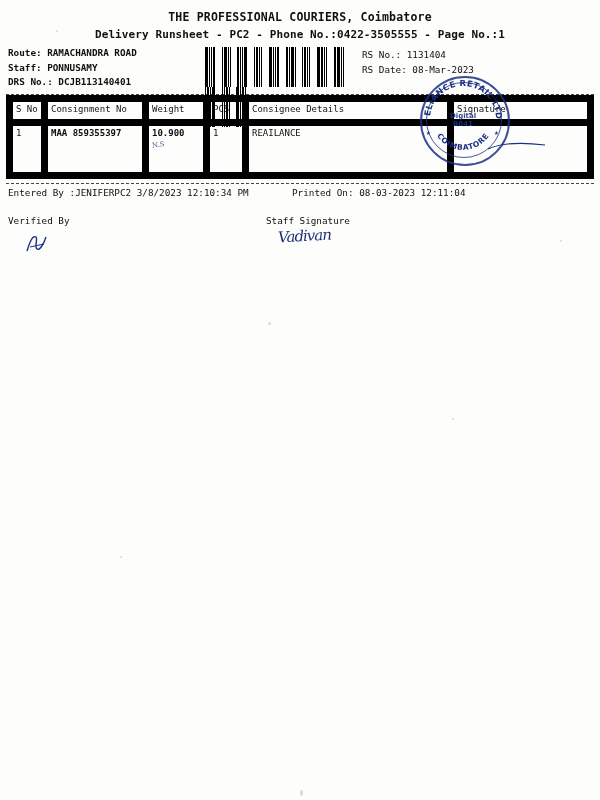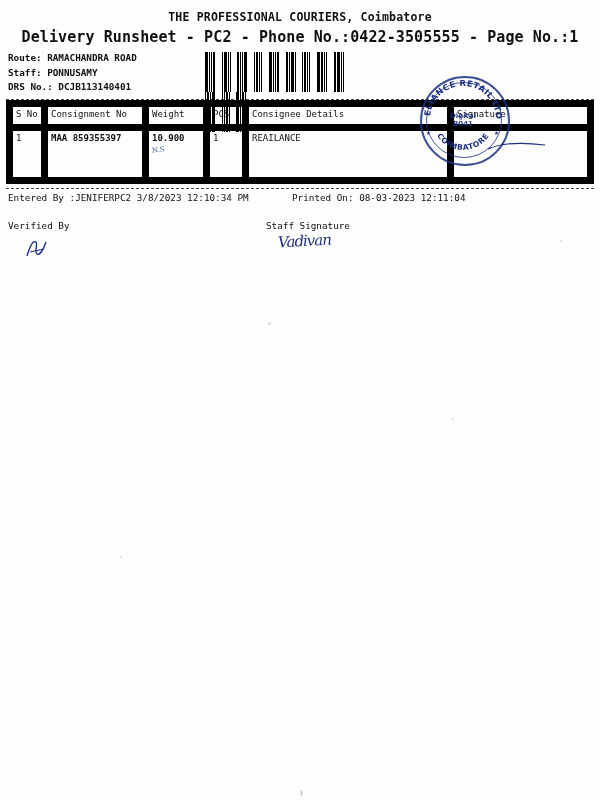--- a/index.html
+++ b/index.html
@@ -39,21 +39,21 @@
     text-align: center;
     font-family: "DejaVu Sans Mono", monospace;
     font-weight: bold;
     font-size: 11.5px;
     letter-spacing: .2px;
     margin-top: 2px;
   }
   .subtitle {
     text-align: center;
     font-weight: bold;
-    font-size: 15px;
+    font-size: 11px;
     margin-top: 4px;
     letter-spacing: .1px;
   }
   .meta-block {
     position: relative;
     margin-top: 5px;
     height: 46px;
     font-size: 9.5px;
   }
   .meta-left {
@@ -254,20 +254,24 @@
         <span style="width:3px"></span><span style="width:1px"></span><span style="width:1px"></span><span style="width:2px"></span>
         <span style="width:2px"></span><span style="width:1px"></span><span style="width:3px"></span><span style="width:1px"></span>
         <span style="width:1px"></span><span style="width:2px"></span><span style="width:1px"></span><span style="width:1px"></span>
         <span style="width:3px"></span><span style="width:2px"></span><span style="width:1px"></span><span style="width:1px"></span>
         <span style="width:2px"></span><span style="width:3px"></span><span style="width:1px"></span><span style="width:1px"></span>
         <span style="width:1px"></span><span style="width:2px"></span><span style="width:1px"></span><span style="width:3px"></span>
         <span style="width:1px"></span><span style="width:1px"></span><span style="width:2px"></span><span style="width:1px"></span>
         <span style="width:3px"></span><span style="width:1px"></span><span style="width:2px"></span><span style="width:1px"></span>
       </div>
 
+      <div class="meta-right">
+        <div>RS No.: 1131404</div>
+        <div>RS Date: 08-Mar-2023</div>
+      </div>
     </div>
 
     <div class="sep"></div>
 
     <table class="grid">
       <thead>
         <tr>
           <th class="c-sno">S No</th>
           <th class="c-cn">Consignment No</th>
           <th class="c-wt">Weight</th>

